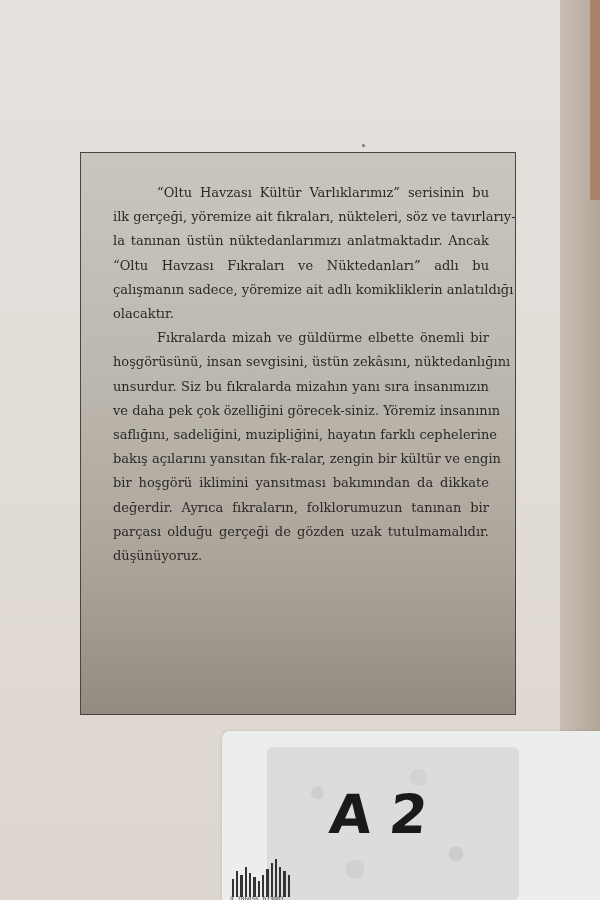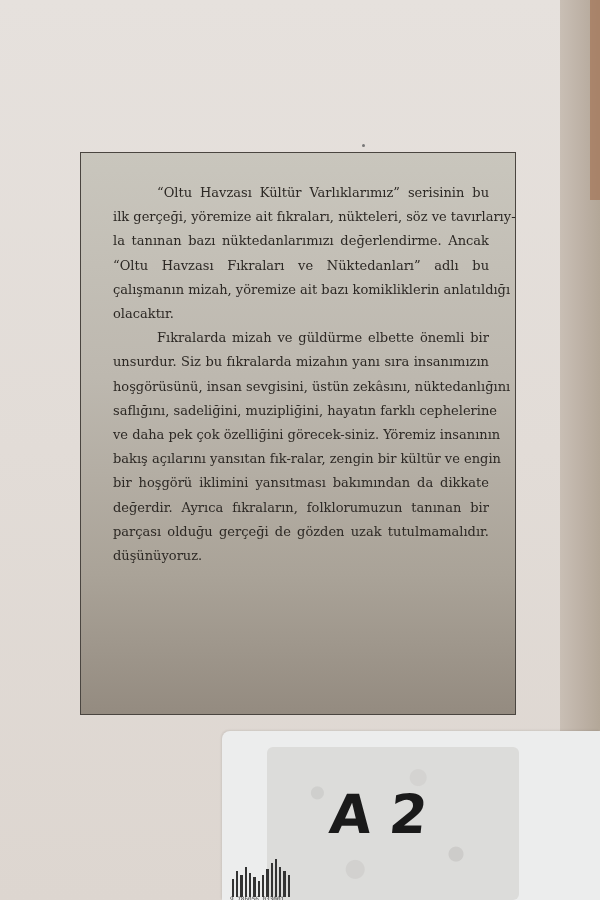--- a/index.html
+++ b/index.html
@@ -71,31 +71,31 @@
 <div class="cover"></div>
 <div class="spine"></div>
 <div class="spine-edge"></div>
 <div class="dot"></div>
 
 <div class="text-box">
   <div class="text-content">
     <p>
       <span class="line" style="padding-left:44px">“Oltu Havzası Kültür Varlıklarımız” serisinin bu</span>
       <span class="line">ilk gerçeği, yöremize ait fıkraları, nükteleri, söz ve tavırlarıy-</span>
-      <span class="line">la tanınan bazı nüktedanlarımızı değerlendirme. Ancak</span>
+      <span class="line">la tanınan üstün nüktedanlarımızı anlatmaktadır. Ancak</span>
       <span class="line">“Oltu Havzası Fıkraları ve Nüktedanları” adlı bu</span>
-      <span class="line">çalışmanın mizah, yöremize ait bazı komikliklerin anlatıldığı</span>
+      <span class="line">çalışmanın sadece, yöremize ait adlı komikliklerin anlatıldığı</span>
       <span class="line last">olacaktır.</span>
     </p>
     <p>
       <span class="line" style="padding-left:44px">Fıkralarda mizah ve güldürme elbette önemli bir</span>
+      <span class="line">hoşgörüsünü, insan sevgisini, üstün zekâsını, nüktedanlığını</span>
       <span class="line">unsurdur. Siz bu fıkralarda mizahın yanı sıra  insanımızın</span>
-      <span class="line">hoşgörüsünü, insan sevgisini, üstün zekâsını, nüktedanlığını</span>
+      <span class="line">ve daha pek çok özelliğini görecek-siniz. Yöremiz insanının</span>
       <span class="line">saflığını, sadeliğini, muzipliğini, hayatın farklı cephelerine</span>
-      <span class="line">ve daha pek çok özelliğini görecek-siniz. Yöremiz insanının</span>
       <span class="line">bakış açılarını yansıtan fık-ralar, zengin bir kültür ve engin</span>
       <span class="line">bir hoşgörü iklimini yansıtması bakımından da dikkate</span>
       <span class="line">değerdir. Ayrıca fıkraların, folklorumuzun tanınan bir</span>
       <span class="line">parçası olduğu gerçeği de  gözden uzak tutulmamalıdır.</span>
       <span class="line last">düşünüyoruz.</span>
     </p>
   </div>
 </div>
 
 <div class="label-sticker">

